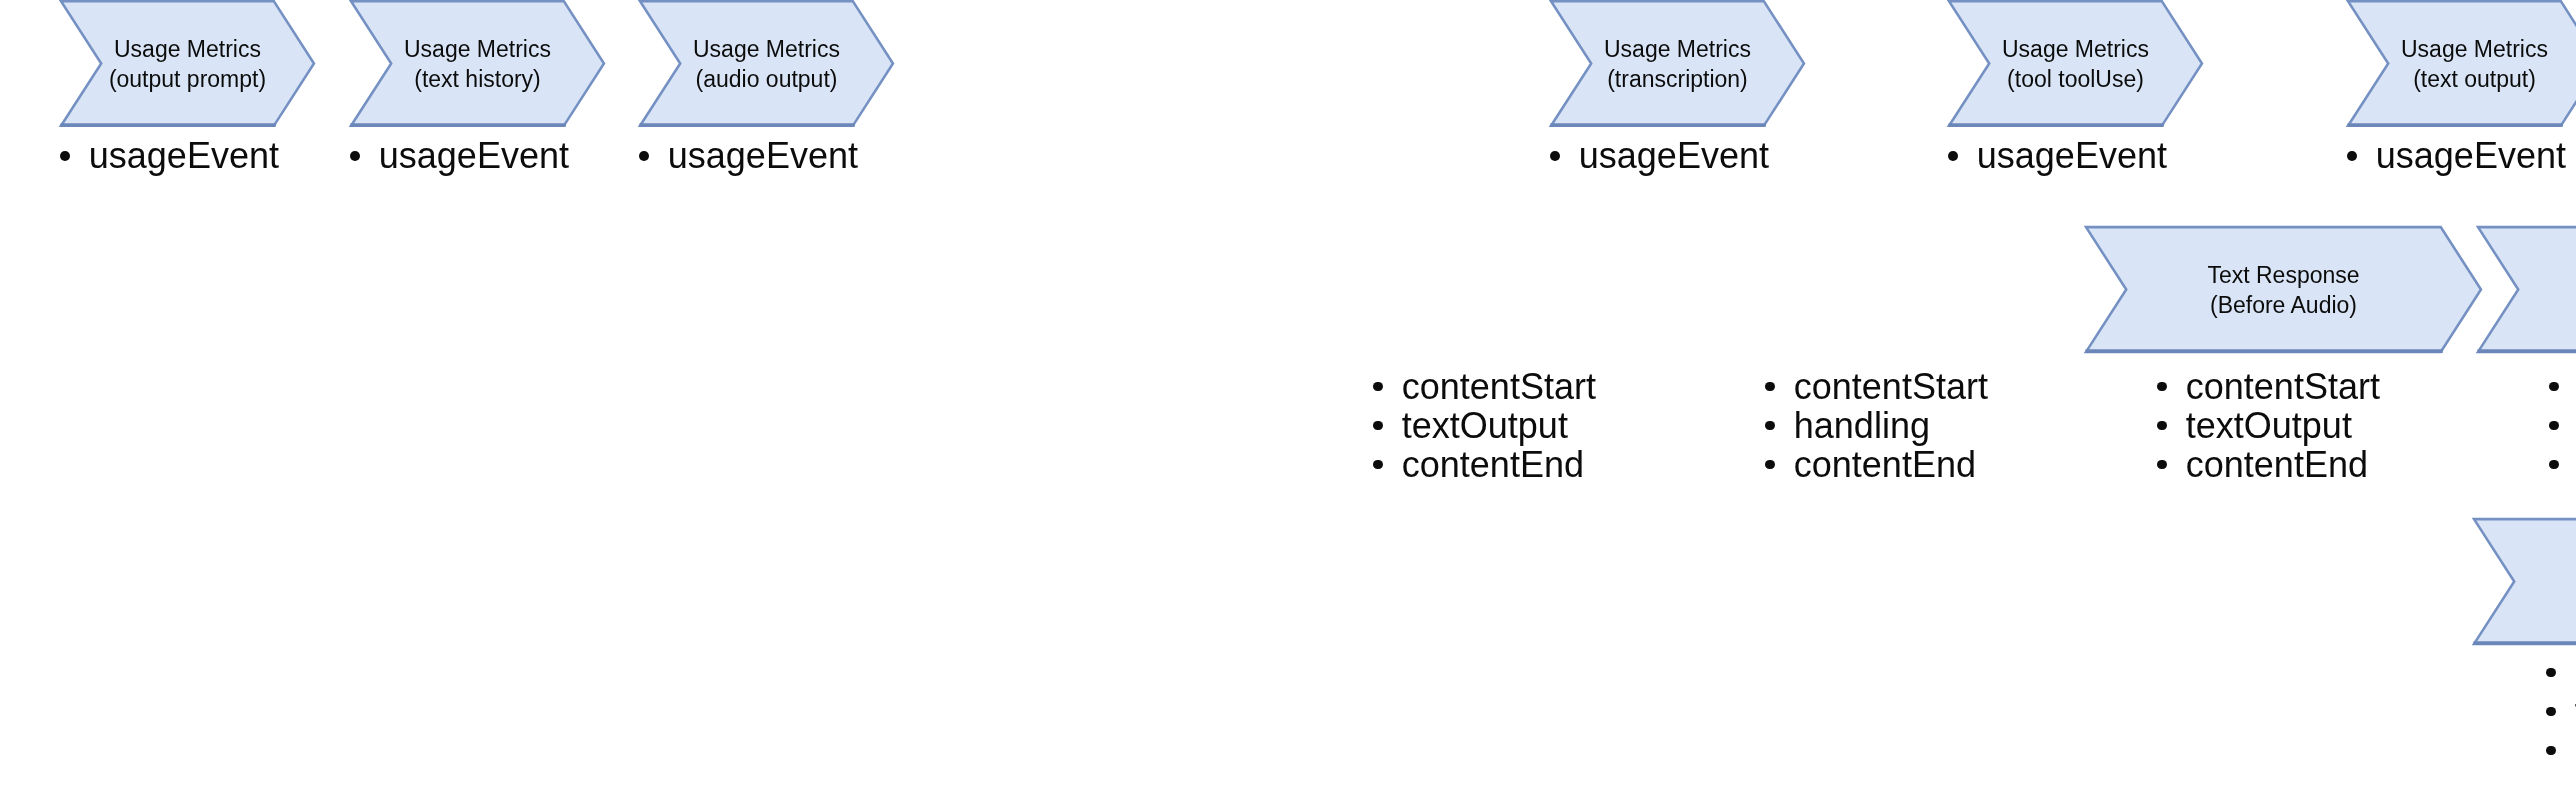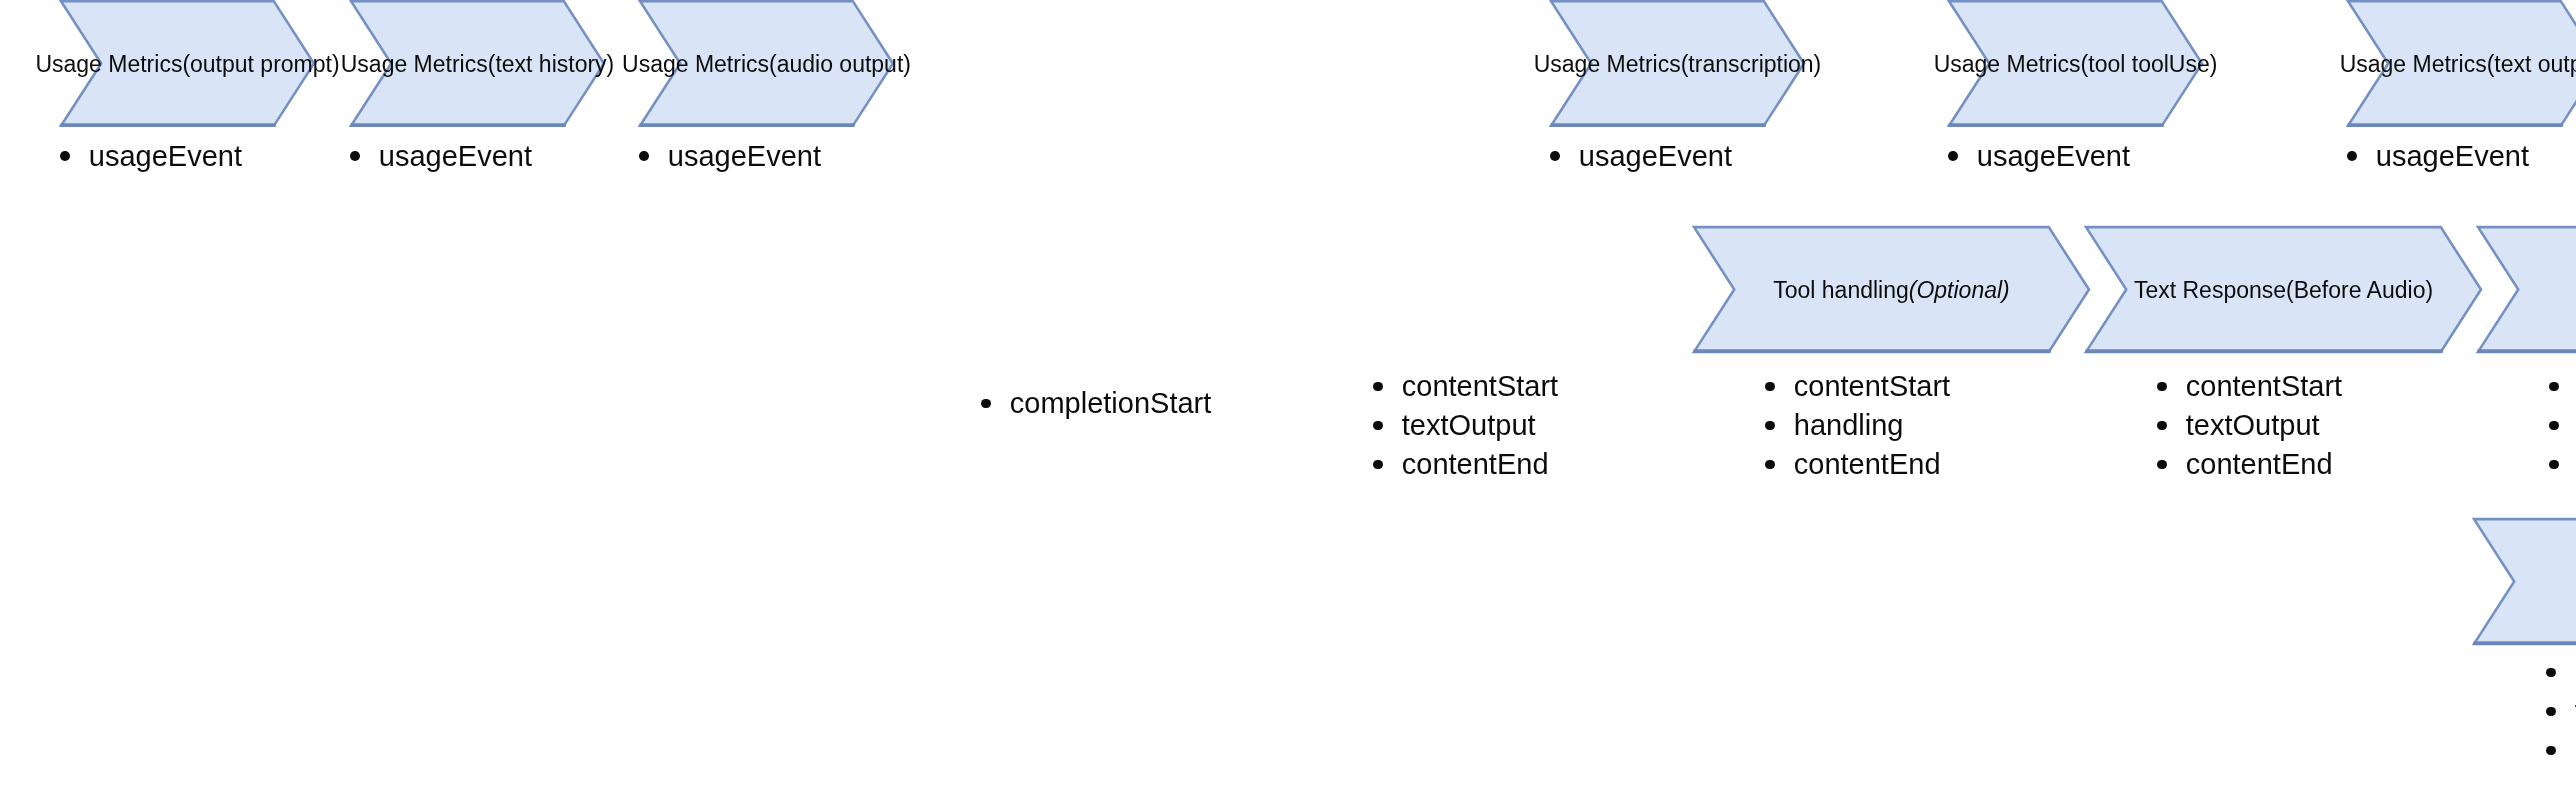--- a/index.html
+++ b/index.html
@@ -9,29 +9,29 @@
     height:806px;
     overflow:hidden;
     background:#ffffff;
     font-family:"Liberation Sans","DejaVu Sans",sans-serif;
     color:#0c0c0c;
   }
   .chev{position:absolute;}
   .chev-svg{position:absolute;left:0;top:0;overflow:visible;display:block;}
   .chev-label{
     position:absolute;left:0;top:0;right:0;bottom:0;
-    display:flex;flex-direction:row;align-items:center;justify-content:center;
+    display:flex;flex-direction:column;align-items:center;justify-content:center;
     text-align:center;font-size:23px;line-height:30px;white-space:nowrap;
   }
   .chev-label .italic{font-style:italic;}
   .bullets{position:absolute;display:flex;flex-direction:column;}
   .bullet-row{display:flex;align-items:center;height:39px;}
   .bullets.compact .bullet-row{height:36px;}
   .dot{width:9.8px;height:9.8px;border-radius:50%;background:#0c0c0c;margin-right:19px;flex:0 0 auto;}
-  .bullet-text{font-size:29px;white-space:nowrap;text-align:center;}
+  .bullet-text{font-size:36px;white-space:nowrap;text-align:center;}
 </style>
 </head>
 <body>
 
 <div class="canvas">
 
   <div class="chev" style="left:60px;top:0px;width:255px;height:127px">
     <svg class="chev-svg" width="255" height="127" viewBox="0 0 495 246">
         <polygon points="2,2 415,2 493,123 415,244 2,244 80,123" fill="#D9E5F6" stroke="#7590C3" stroke-width="5" stroke-linejoin="miter"></polygon>
         <line x1="1" y1="242.5" x2="419" y2="242.5" stroke="#6B87B9" stroke-width="7"></line>
@@ -126,52 +126,36 @@
       <div>(text output)</div>
     </div>
   </div>
   <div class="bullets compact" style="left:2347px;top:138px">
       <div class="bullet-row">
         <span class="dot"></span>
         <span class="bullet-text">usageEvent</span>
       </div>
     </div>
 
-  <div class="bullets" style="left:981px;top:384px">
-      <div class="bullet-row">
-        <span class="dot"></span>
-        <span class="bullet-text">completionStart</span>
-      </div>
-    </div>
 
   <div class="bullets" style="left:1373px;top:367px">
       <div class="bullet-row">
         <span class="dot"></span>
         <span class="bullet-text">contentStart</span>
       </div>
       <div class="bullet-row">
         <span class="dot"></span>
         <span class="bullet-text">textOutput</span>
       </div>
       <div class="bullet-row">
         <span class="dot"></span>
         <span class="bullet-text">contentEnd</span>
       </div>
     </div>
 
-  <div class="chev" style="left:1693px;top:226px;width:397px;height:127px">
-    <svg class="chev-svg" width="397" height="127" viewBox="0 0 770 246">
-        <polygon points="2,2 690,2 768,123 690,244 2,244 80,123" fill="#D9E5F6" stroke="#7590C3" stroke-width="5" stroke-linejoin="miter"></polygon>
-        <line x1="1" y1="242.5" x2="694" y2="242.5" stroke="#6B87B9" stroke-width="7"></line>
-      </svg>
-    <div class="chev-label">
-      <div>Tool handling</div>
-      <div class="italic">(Optional)</div>
-    </div>
-  </div>
   <div class="bullets" style="left:1765px;top:367px">
       <div class="bullet-row">
         <span class="dot"></span>
         <span class="bullet-text">contentStart</span>
       </div>
       <div class="bullet-row">
         <span class="dot"></span>
         <span class="bullet-text">handling</span>
       </div>
       <div class="bullet-row">

